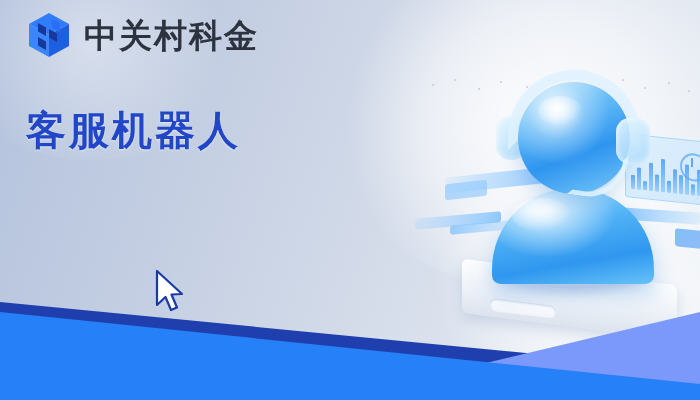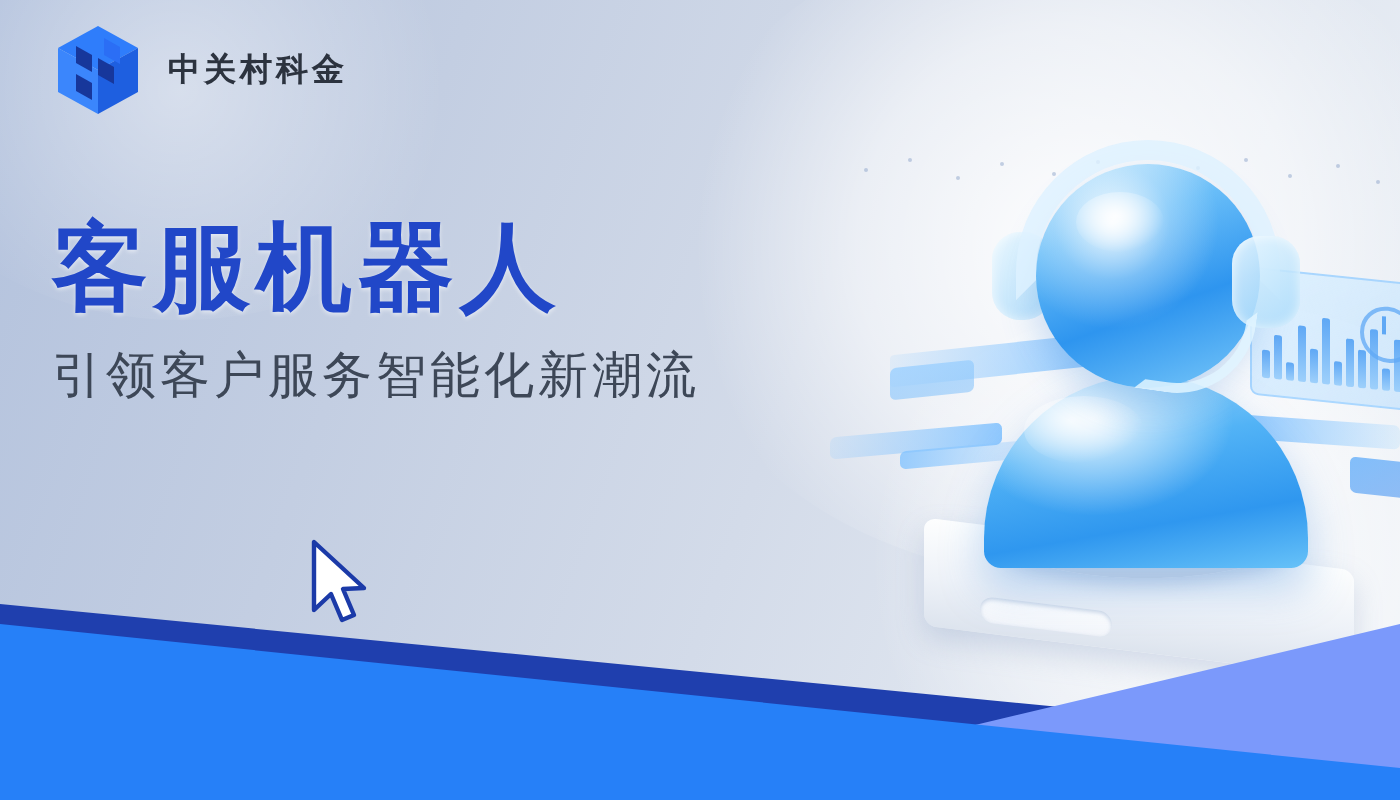--- a/index.html
+++ b/index.html
@@ -21,25 +21,25 @@
     background:radial-gradient(circle at 50% 50%,rgba(255,255,255,.42) 0%,rgba(255,255,255,0) 70%);}
 
   
   .dots{position:absolute;left:430px;top:78px;width:265px;height:26px;opacity:.5;}
   .dots i{position:absolute;width:2px;height:2px;border-radius:50%;background:#8fa6cb;display:block;}
 
   
   .logo-row{position:absolute;left:26px;top:11px;display:flex;align-items:center;gap:12px;}
   .logo-mark{position:relative;width:46px;height:48px;}
   .logo-mark svg{display:block;}
-  .logo-word{font-size:16px;font-weight:bold;color:#2c333f;letter-spacing:2px;
+  .logo-word{font-size:33px;font-weight:bold;color:#2c333f;letter-spacing:2px;
     font-family:"DejaVu Sans","Liberation Sans",sans-serif;line-height:1;}
 
   
-  .headline{position:absolute;left:26px;top:110px;font-size:48px;font-weight:bold;
+  .headline{position:absolute;left:26px;top:110px;font-size:40px;font-weight:bold;
     color:#2147c8;letter-spacing:3px;line-height:1;
     font-family:"DejaVu Sans","Liberation Sans",sans-serif;
     text-shadow:0 1px 2px rgba(255,255,255,.55);}
   .subline{position:absolute;left:26px;top:175px;font-size:25px;color:#3d4757;
     letter-spacing:2px;line-height:1;
     font-family:"DejaVu Sans","Liberation Sans",sans-serif;}
   .cta{position:absolute;left:24px;top:228px;height:46px;padding:0 20px;
     display:flex;align-items:center;justify-content:center;
     background:#2550c6;border-radius:8px;color:#ffffff;font-size:25px;font-weight:bold;
     letter-spacing:1px;box-shadow:0 3px 8px rgba(30,60,160,.28);
@@ -220,21 +220,20 @@
         <polygon points="12,12 20,16.5 20,25 12,20.5" fill="#17379b"></polygon>
         <polygon points="23,18 31,22.5 31,31 23,26.5" fill="#17379b"></polygon>
         <polygon points="12,26 20,30.5 20,39 12,34.5" fill="#17379b"></polygon>
         <polygon points="26,8 34,12.5 34,21 26,16.5" fill="#2b6ef5"></polygon>
       </svg>
     </span>
     <span class="logo-word">中关村科金</span>
   </div>
 
   <div class="headline">客服机器人</div>
-  <div class="subline">引领客户服务智能化新潮流</div>
 
   <span class="cursor">
     <svg width="40" height="48" viewBox="0 0 40 48">
       <path d="M5,3 L5,37 L13.5,29 L19,42 L25,39.5 L19.5,26.5 L30,26 Z" fill="#ffffff" stroke="#1b3aa8" stroke-width="2.2" stroke-linejoin="round"></path>
     </svg>
   </span>
 
 </div>
 
 </body></html>

